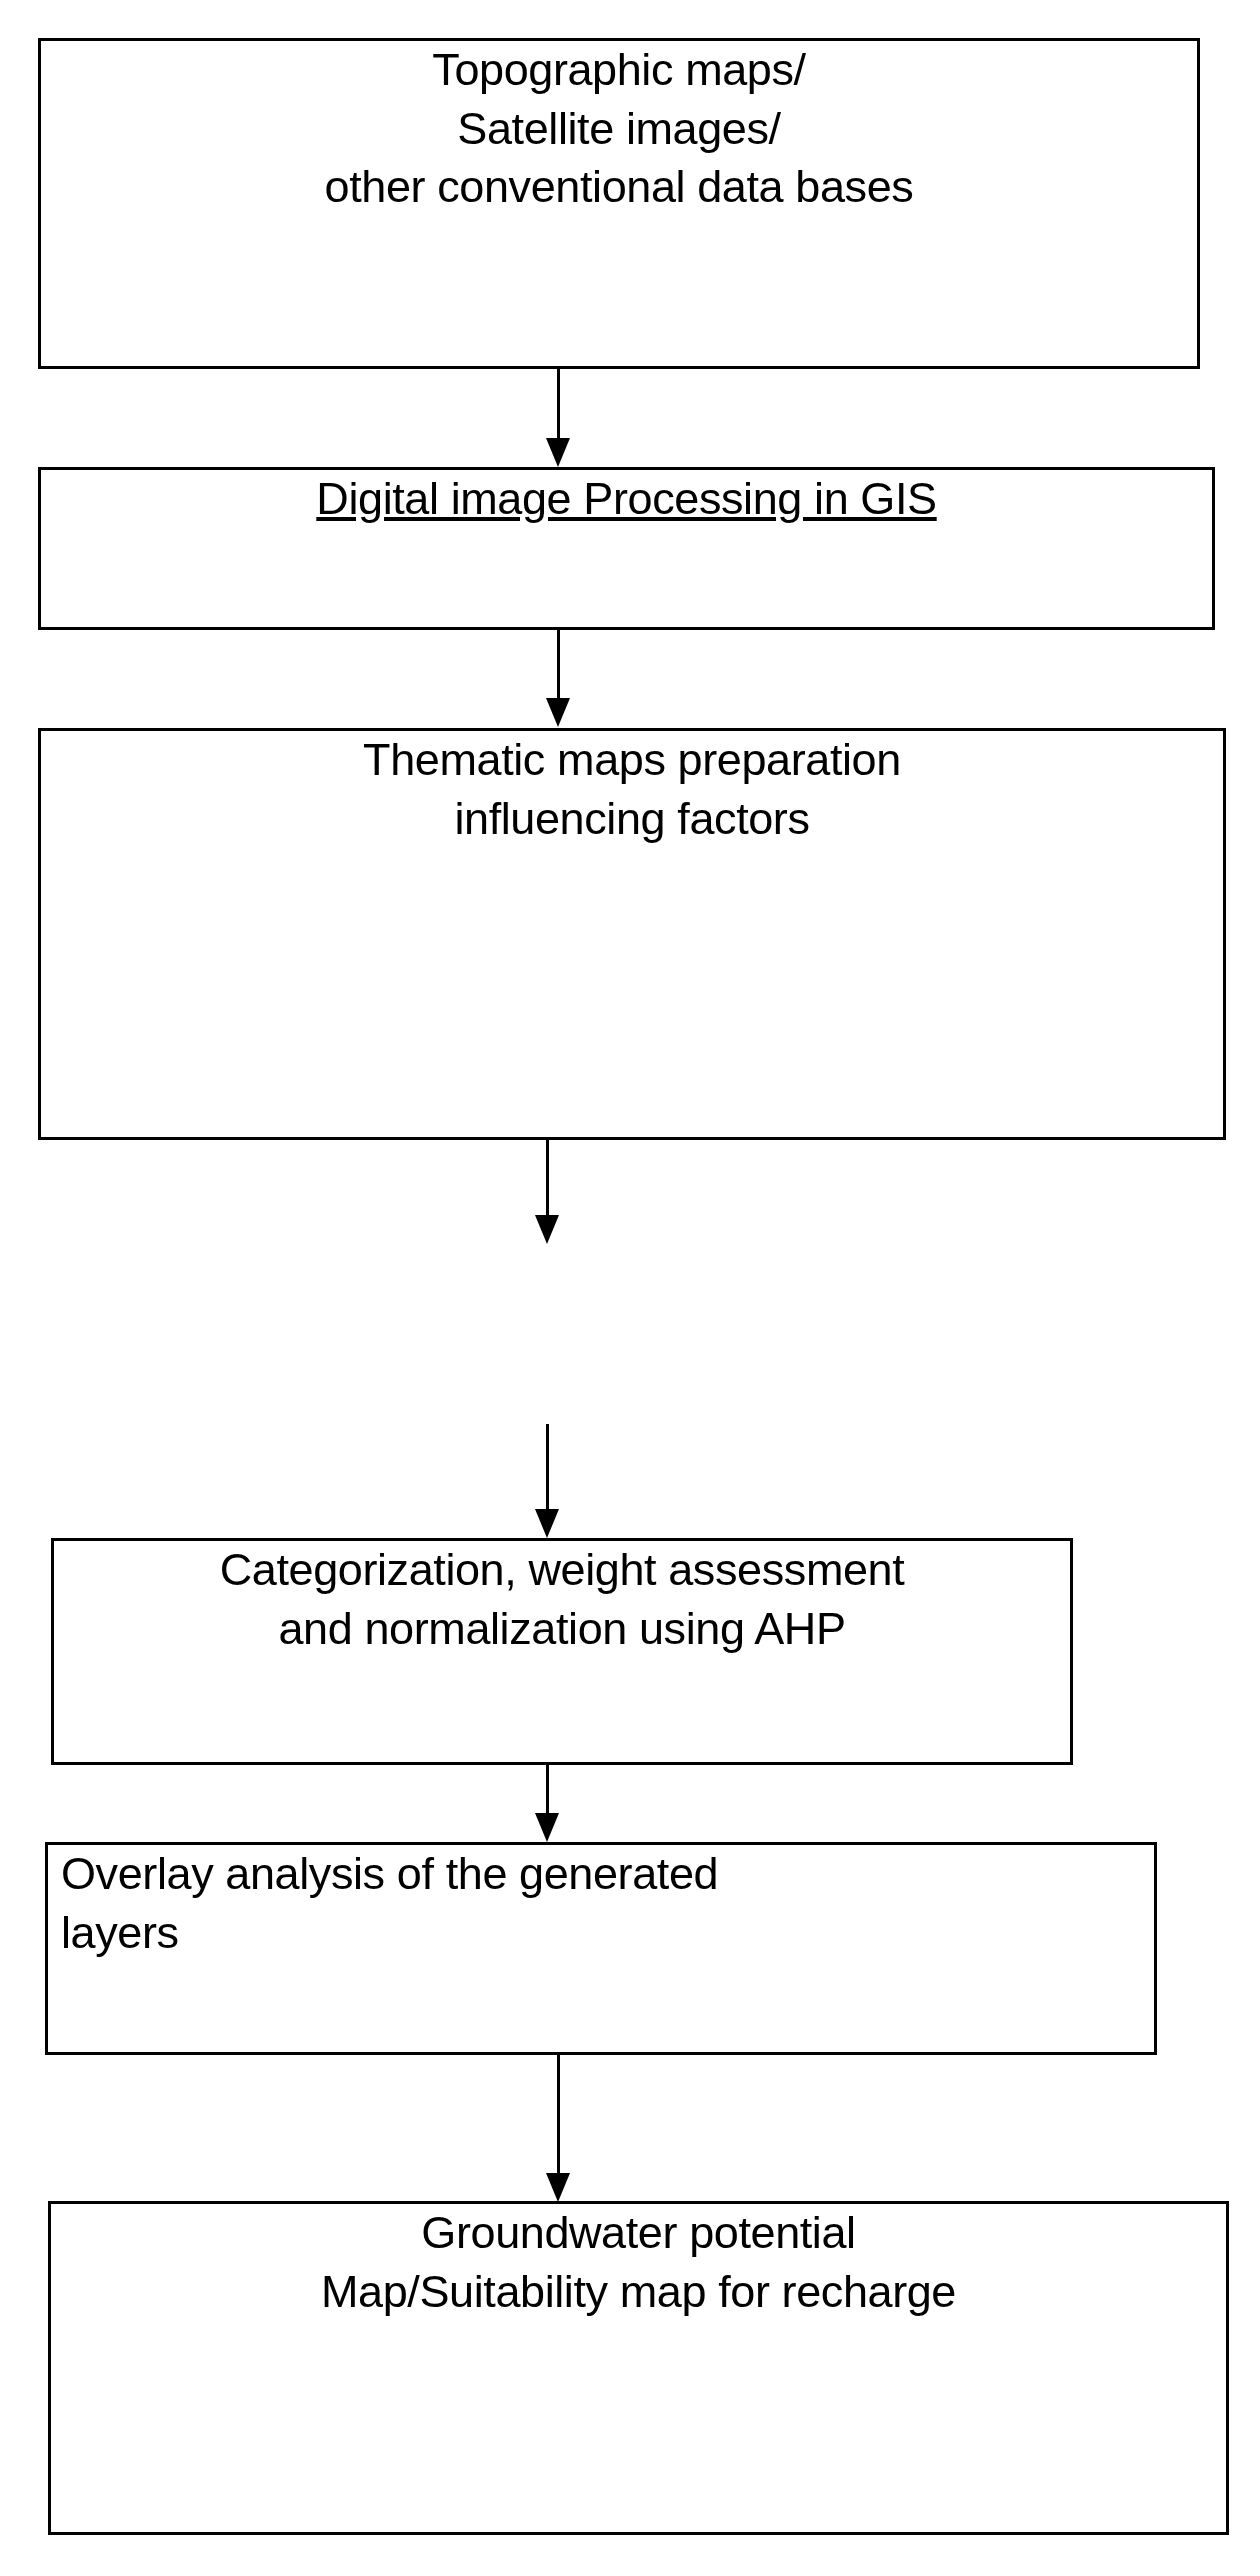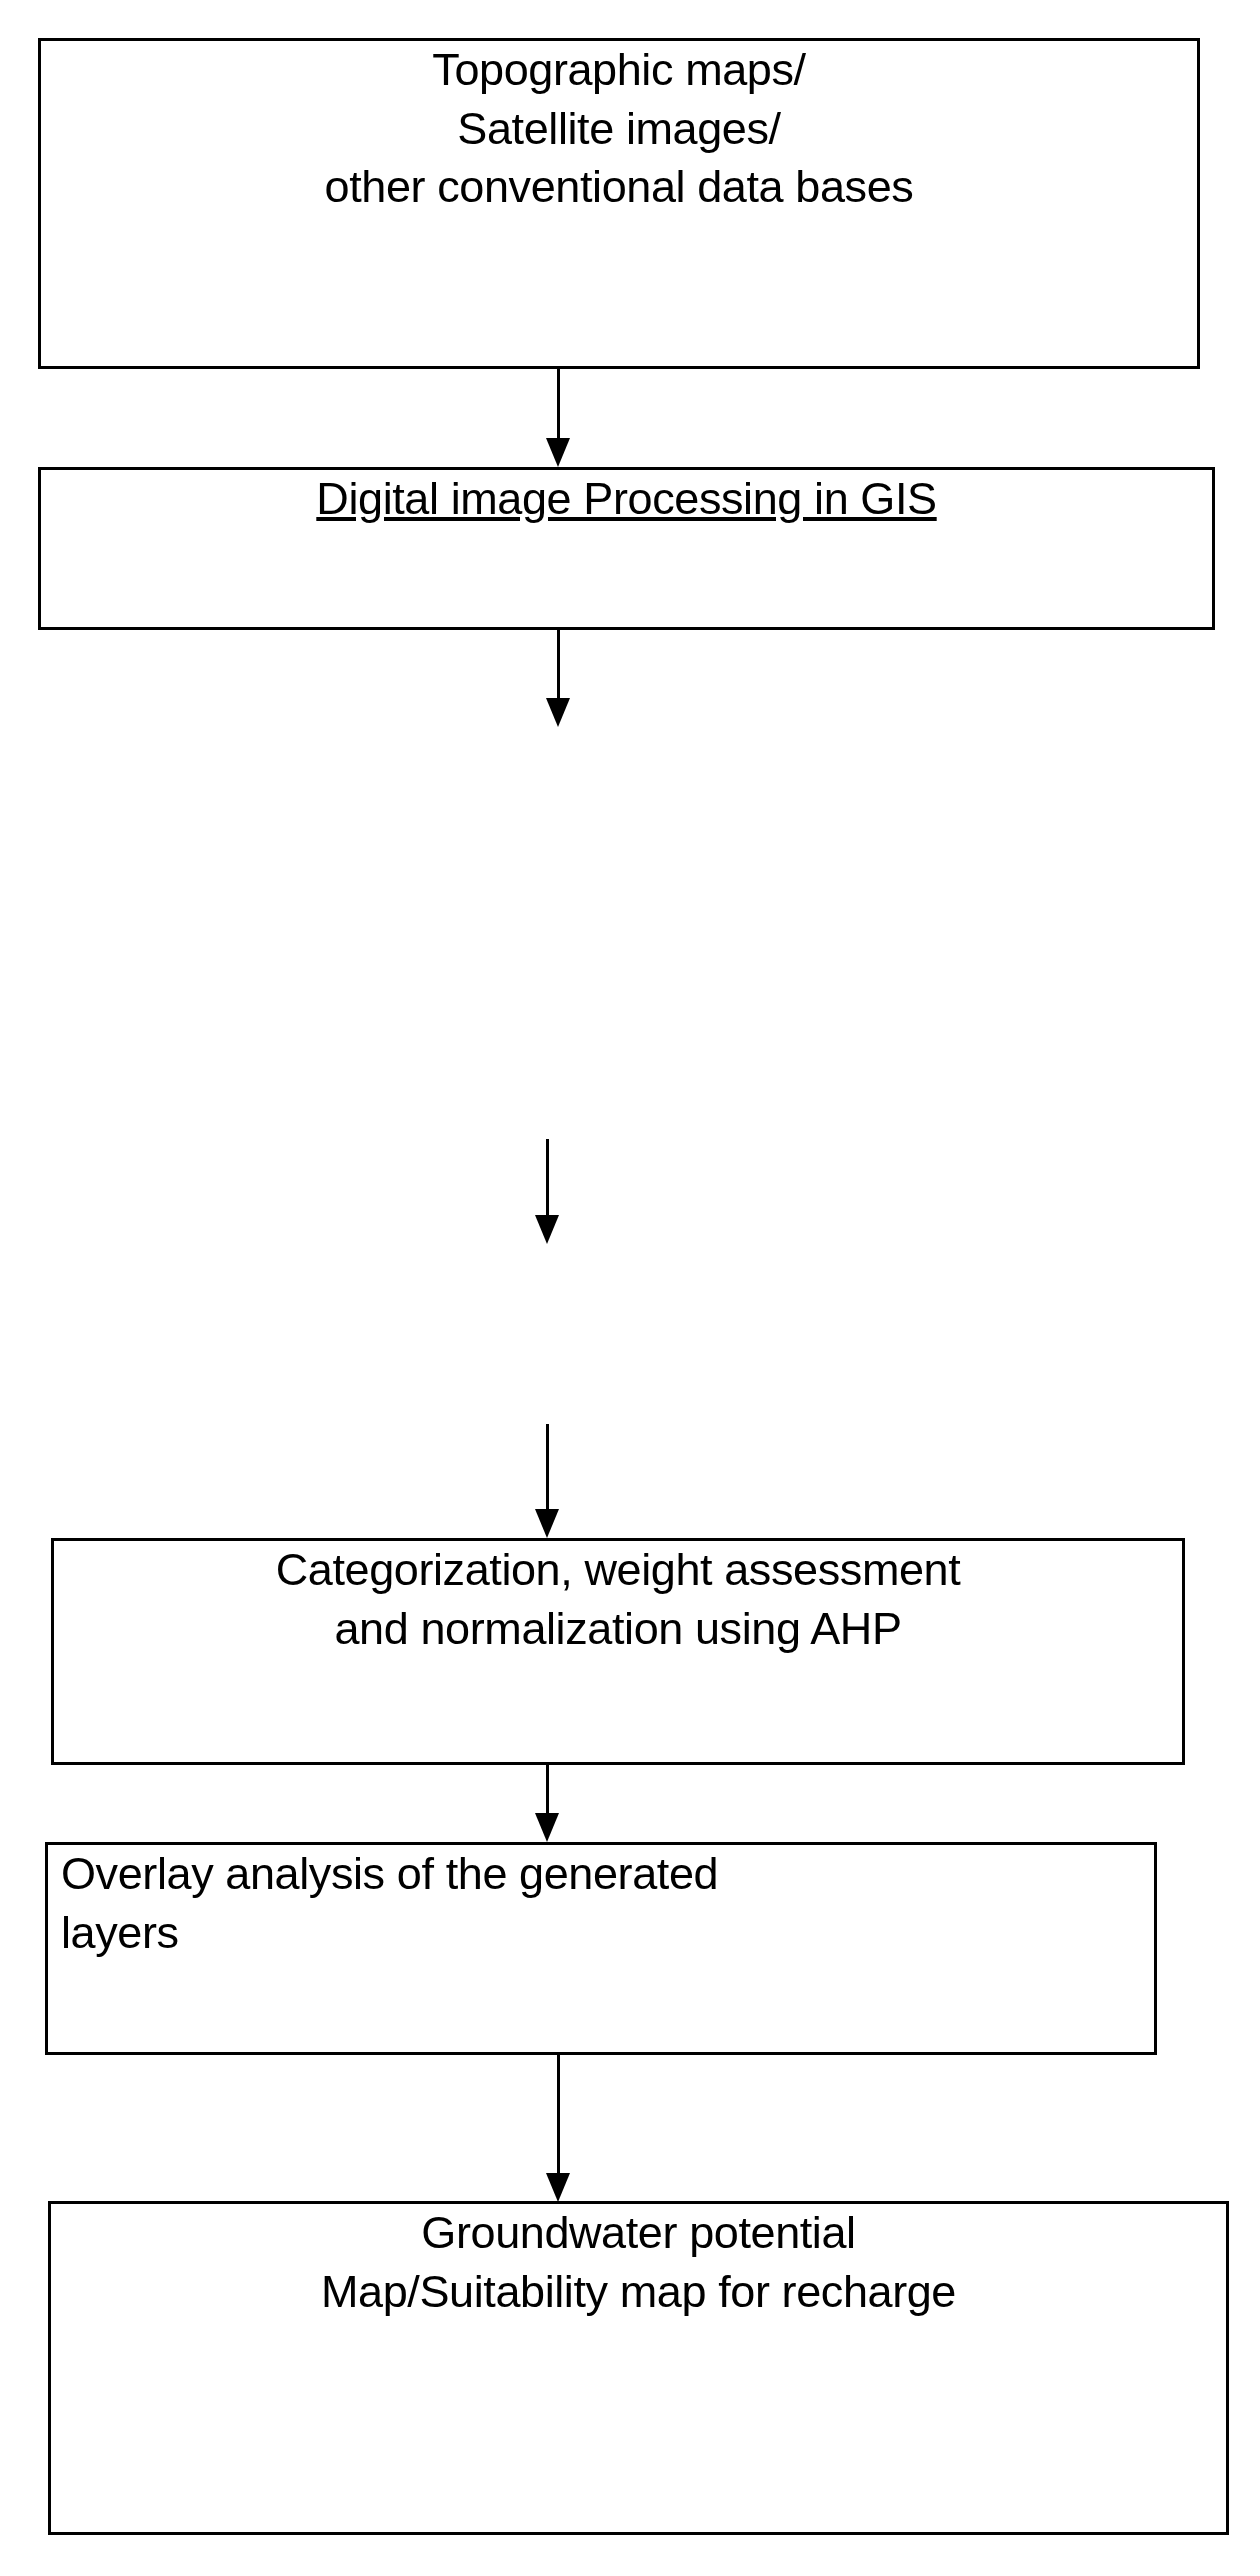--- a/index.html
+++ b/index.html
@@ -70,23 +70,27 @@
   <div class="flow-box" id="box-1" style="left: 38px; top: 38px; width: 1162px; height: 331px;">
     <div class="box-text align-center">Topographic maps/
 Satellite images/
 other conventional data bases</div>
   </div>
 
   <div class="flow-box" id="box-2" style="left: 38px; top: 467px; width: 1177px; height: 163px; text-decoration: underline;">
     <div class="box-text align-center">Digital image Processing in GIS</div>
   </div>
 
+  <div class="flow-box" id="box-3" style="left: 38px; top: 728px; width: 1188px; height: 412px;">
+    <div class="box-text align-center">Thematic maps preparation
+influencing factors</div>
+  </div>
 
 
-  <div class="flow-box" id="box-5" style="left: 51px; top: 1538px; width: 1134px; height: 227px;">
+  <div class="flow-box" id="box-5" style="left: 51px; top: 1538px; width: 1022px; height: 227px;">
     <div class="box-text align-center">Categorization, weight assessment
 and normalization using AHP</div>
   </div>
 
   <div class="flow-box" id="box-6" style="left: 45px; top: 1842px; width: 1112px; height: 213px;">
     <div class="box-text align-left">Overlay analysis of the generated
 layers</div>
   </div>
 
   <div class="flow-box" id="box-7" style="left: 48px; top: 2201px; width: 1181px; height: 334px;">

